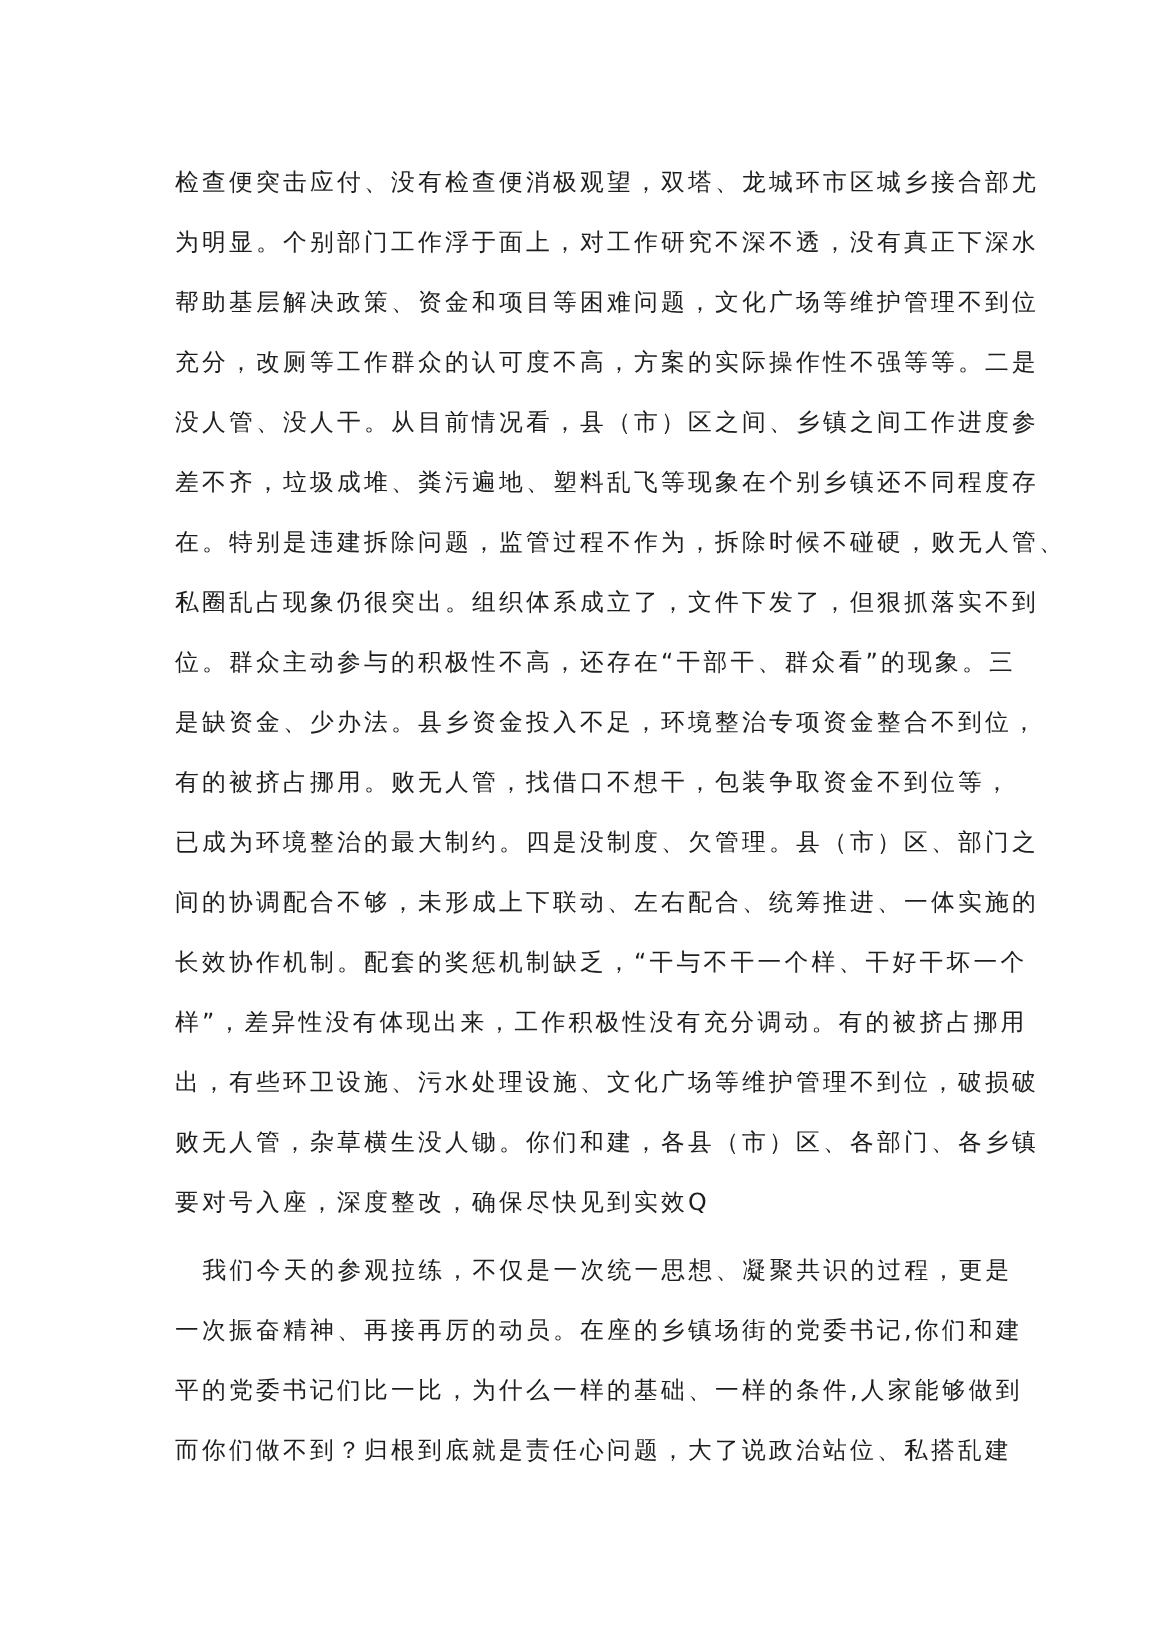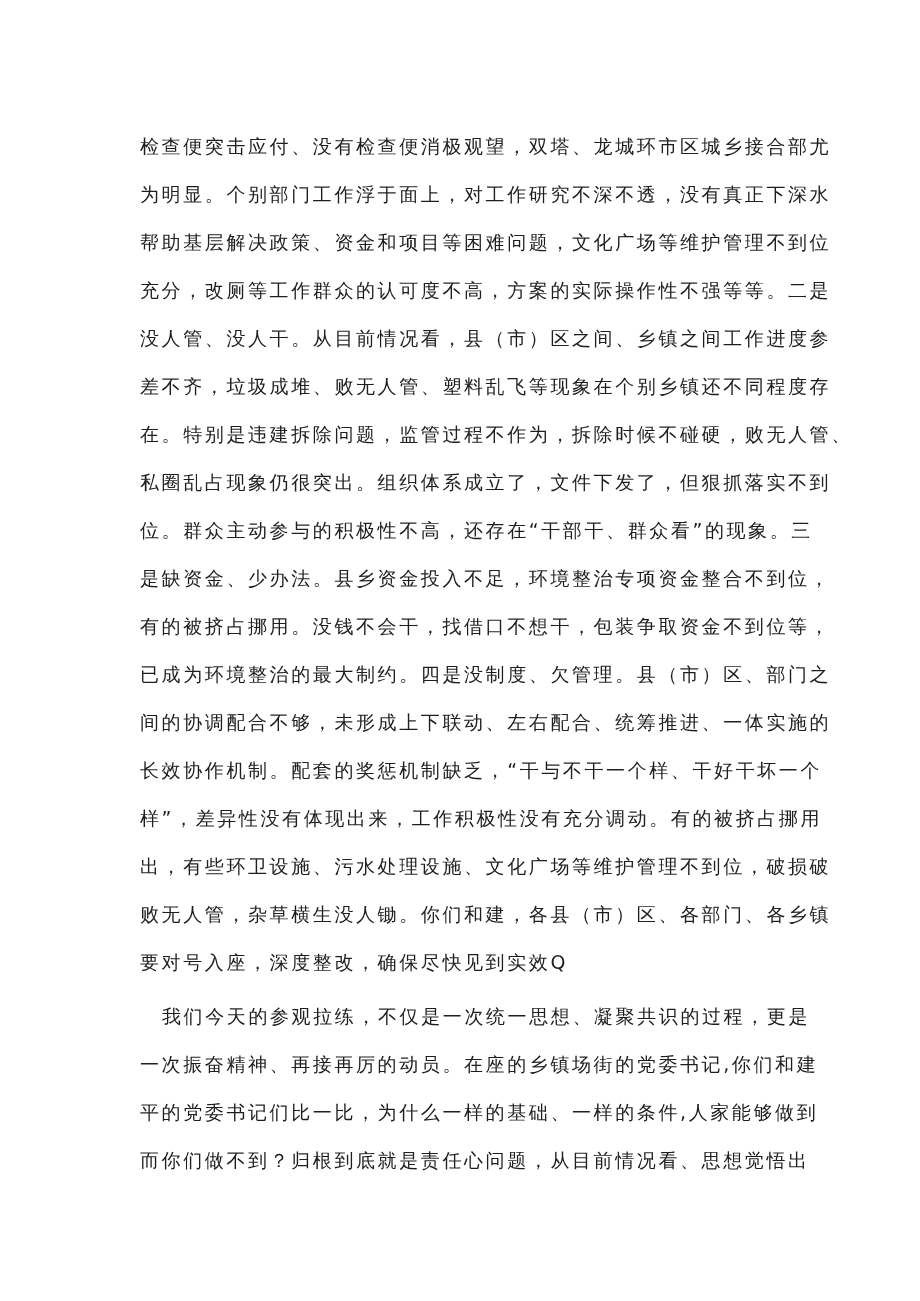--- a/index.html
+++ b/index.html
@@ -40,33 +40,33 @@
 </head>
 <body>
 
 <div class="page">
   <div>
     <div class="line" style="top:115px">检查便突击应付、没有检查便消极观望，双塔、龙城环市区城乡接合部尤</div>
     <div class="line" style="top:163px">为明显。个别部门工作浮于面上，对工作研究不深不透，没有真正下深水</div>
     <div class="line" style="top:211px">帮助基层解决政策、资金和项目等困难问题，文化广场等维护管理不到位</div>
     <div class="line" style="top:259px">充分，改厕等工作群众的认可度不高，方案的实际操作性不强等等。二是</div>
     <div class="line" style="top:307px">没人管、没人干。从目前情况看，县（市）区之间、乡镇之间工作进度参</div>
-    <div class="line" style="top:355px">差不齐，垃圾成堆、败无人管、塑料乱飞等现象在个别乡镇还不同程度存</div>
+    <div class="line" style="top:355px">差不齐，垃圾成堆、粪污遍地、塑料乱飞等现象在个别乡镇还不同程度存</div>
     <div class="line" style="top:403px">在。特别是违建拆除问题，监管过程不作为，拆除时候不碰硬，败无人管、</div>
     <div class="line" style="top:451px">私圈乱占现象仍很突出。组织体系成立了，文件下发了，但狠抓落实不到</div>
     <div class="line" style="top:499px">位。群众主动参与的积极性不高，还存在“干部干、群众看”的现象。三</div>
     <div class="line" style="top:547px">是缺资金、少办法。县乡资金投入不足，环境整治专项资金整合不到位，</div>
-    <div class="line" style="top:595px">有的被挤占挪用。没钱不会干，找借口不想干，包装争取资金不到位等，</div>
+    <div class="line" style="top:595px">有的被挤占挪用。败无人管，找借口不想干，包装争取资金不到位等，</div>
     <div class="line" style="top:643px">已成为环境整治的最大制约。四是没制度、欠管理。县（市）区、部门之</div>
     <div class="line" style="top:691px">间的协调配合不够，未形成上下联动、左右配合、统筹推进、一体实施的</div>
     <div class="line" style="top:739px">长效协作机制。配套的奖惩机制缺乏，“干与不干一个样、干好干坏一个</div>
     <div class="line" style="top:787px">样”，差异性没有体现出来，工作积极性没有充分调动。有的被挤占挪用</div>
     <div class="line" style="top:835px">出，有些环卫设施、污水处理设施、文化广场等维护管理不到位，破损破</div>
     <div class="line" style="top:883px">败无人管，杂草横生没人锄。你们和建，各县（市）区、各部门、各乡镇</div>
     <div class="line" style="top:931px">要对号入座，深度整改，确保尽快见到实效Q</div>
   </div>
   <div>
     <div class="line indent" style="top:985px">我们今天的参观拉练，不仅是一次统一思想、凝聚共识的过程，更是</div>
     <div class="line" style="top:1033px">一次振奋精神、再接再厉的动员。在座的乡镇场街的党委书记,你们和建</div>
     <div class="line" style="top:1081px">平的党委书记们比一比，为什么一样的基础、一样的条件,人家能够做到</div>
-    <div class="line" style="top:1129px">而你们做不到？归根到底就是责任心问题，从目前情况看、思想觉悟出</div>
+    <div class="line" style="top:1129px">而你们做不到？归根到底就是责任心问题，大了说政治站位、私搭乱建</div>
   </div>
 </div>
 
 </body></html>

